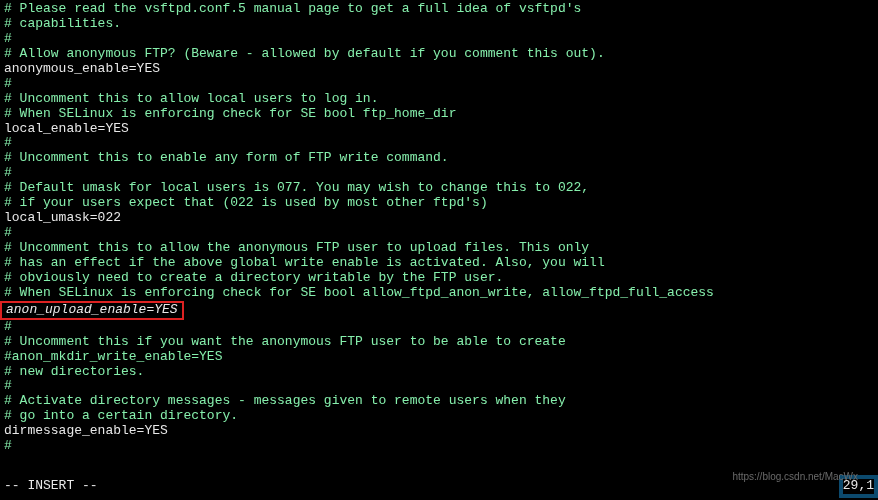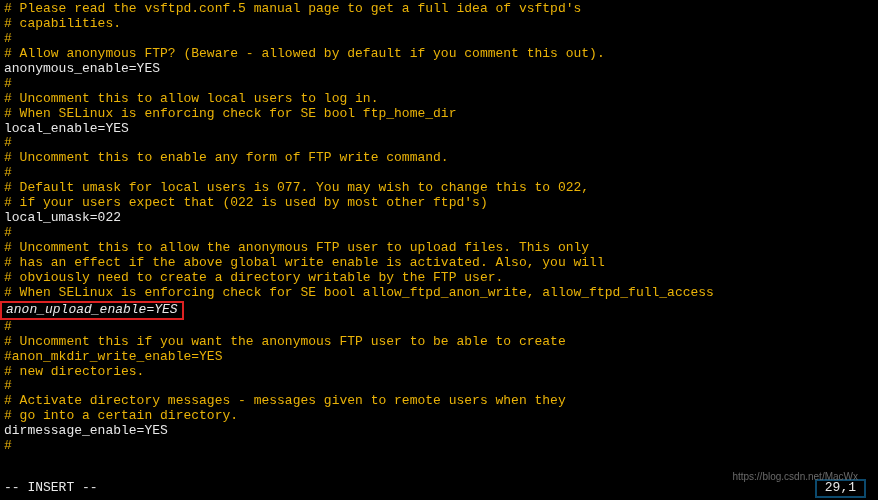--- a/index.html
+++ b/index.html
@@ -8,43 +8,43 @@
       font-family: "Courier New", Consolas, monospace;
       font-size: 13px;
       line-height: 1.15;
       width: 878px;
       height: 500px;
       overflow: hidden;
       position: relative;
       padding: 2px 4px;
     }
     .line { white-space: pre; color: #fff; }
-    .comment { color: #eab308; }
+    .comment { color: #86efac; }
     .setting { color: #e8e8e8; }
     .box {
       display: inline-block;
       border: 2px solid #d22;
       padding: 0 4px;
       margin-left: -4px;
       font-style: italic;
     }
     .status-bar {
       position: absolute;
       bottom: 2px;
       left: 4px;
-      right: 12px;
+      right: 0;
       color: #e8e8e8;
       display: flex;
       justify-content: space-between;
       align-items: center;
       margin-top: 8px;
     }
     .status-right {
-      border: 2px solid #0c4a6e;
-      padding: 0 8px;
+      border: 4px solid #0c4a6e;
+      padding: 0 0;
     }
     .watermark {
       position: absolute;
       right: 20px;
       bottom: 18px;
       color: #6a6a6a;
       font-size: 10px;
       font-family: Arial, sans-serif;
     }
   </style>

